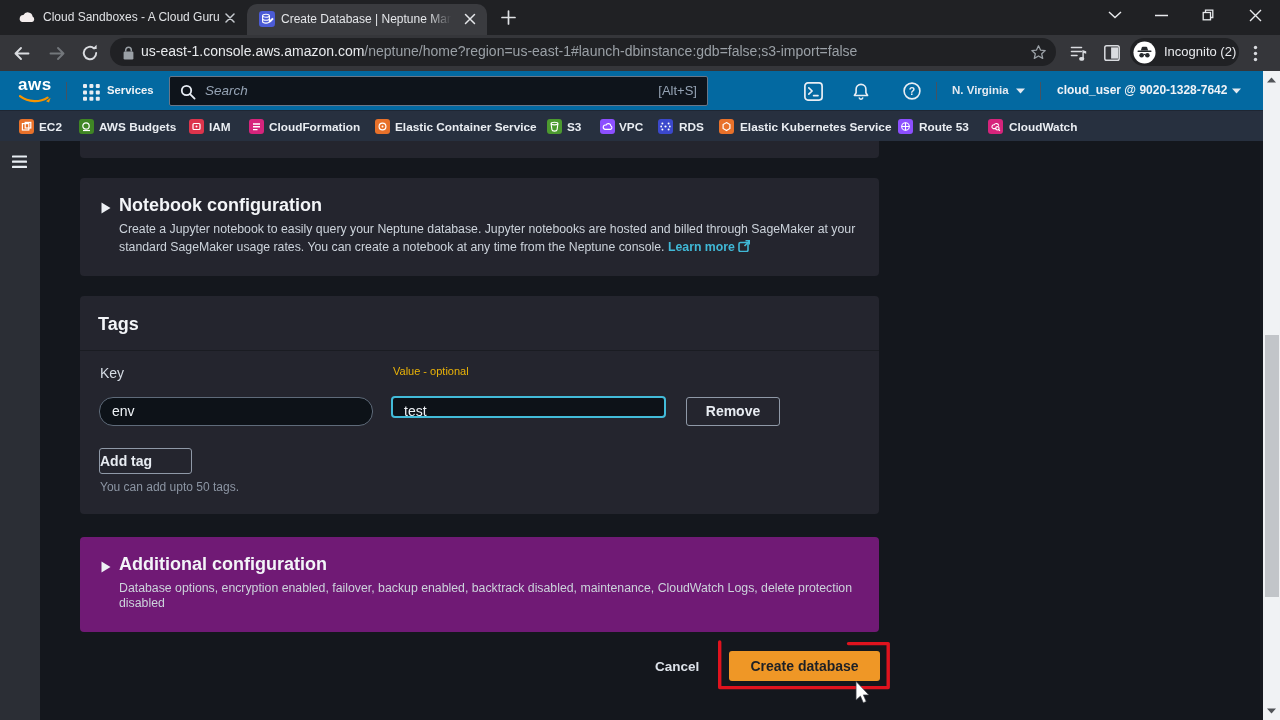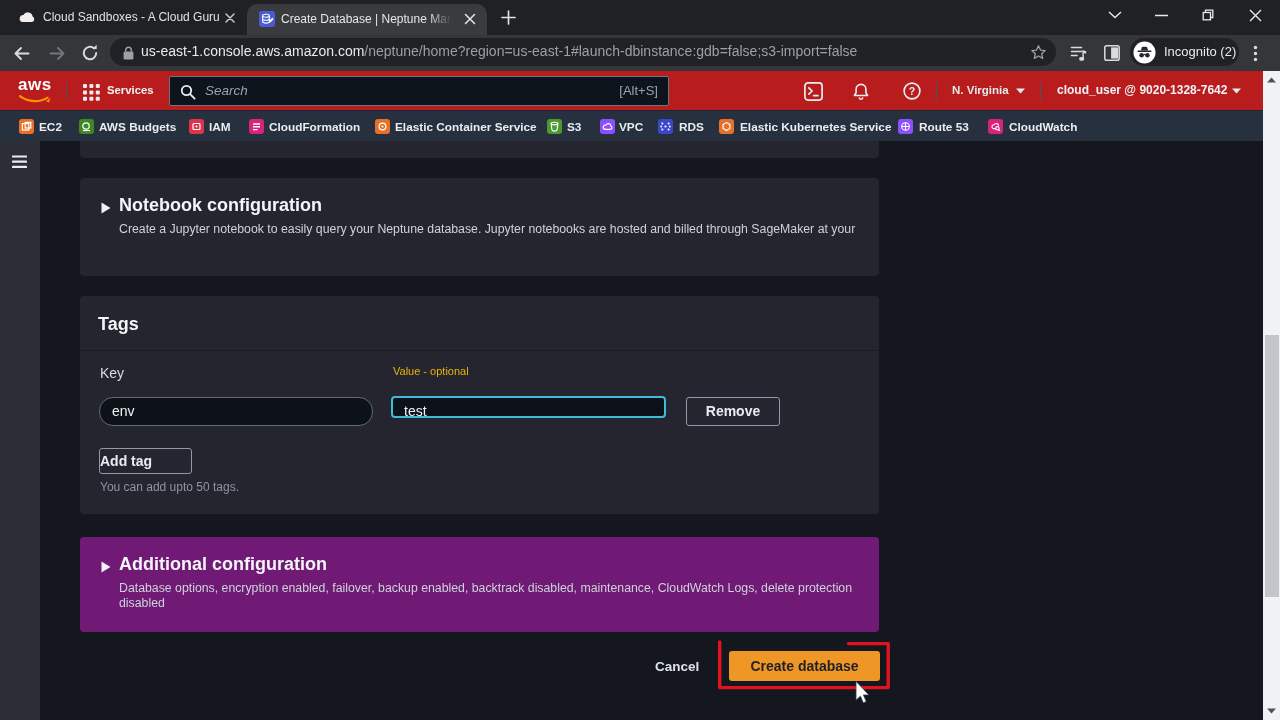--- a/index.html
+++ b/index.html
@@ -102,21 +102,21 @@
       </svg>
     <div class="abs" style="left:34px;top:0;height:28px;line-height:27px;font-size:13px;color:#e8eaed;">Incognito (2)</div>
   </div>
   <svg class="abs" style="left:1253px;top:10px" width="5" height="17">
       <circle cx="2.5" cy="2.5" r="1.7" fill="#dadce0"></circle>
       <circle cx="2.5" cy="8.5" r="1.7" fill="#dadce0"></circle>
       <circle cx="2.5" cy="14.5" r="1.7" fill="#dadce0"></circle>
     </svg>
 </div>
 
-<div class="abs" style="left:0;top:71px;width:1280px;height:39px;background:#b91c1c;">
+<div class="abs" style="left:0;top:71px;width:1280px;height:39px;background:#0369a1;">
   <div class="abs" style="left:18px;top:4px;font-size:17px;font-weight:bold;color:#fff;letter-spacing:0.5px;">aws</div>
   <svg class="abs" style="left:19px;top:23.5px" width="32" height="9" viewBox="0 0 32 9">
       <path d="M1 1.2C9.5 7.6 21 7.6 28.5 2.6" stroke="#f79400" stroke-width="2.3" fill="none" stroke-linecap="round"></path>
       <path d="M27 6.2l4.6-3.4-1.6 4.8z" fill="#f79400"></path>
     </svg>
   <div class="abs" style="left:66px;top:11px;width:1px;height:18px;background:#465362;"></div>
   <svg class="abs" style="left:83px;top:13px" width="17" height="17">
       <g fill="#e9edf2">
         <rect x="0" y="0" width="4" height="4" rx="1"></rect>
         <rect x="6.4" y="0" width="4" height="4" rx="1"></rect>
@@ -124,21 +124,21 @@
         <rect x="0" y="6.4" width="4" height="4" rx="1"></rect>
         <rect x="6.4" y="6.4" width="4" height="4" rx="1"></rect>
         <rect x="12.8" y="6.4" width="4" height="4" rx="1"></rect>
         <rect x="0" y="12.8" width="4" height="4" rx="1"></rect>
         <rect x="6.4" y="12.8" width="4" height="4" rx="1"></rect>
         <rect x="12.8" y="12.8" width="4" height="4" rx="1"></rect>
       </g>
     </svg>
   <div class="abs" style="left:107px;top:0;height:39px;line-height:38px;font-size:11.3px;font-weight:bold;color:#f0f3f6;">Services</div>
 
-  <div class="abs" style="left:169px;top:5px;width:500px;height:30px;background:#0e141b;border:1px solid #697687;border-radius:2px;">
+  <div class="abs" style="left:169px;top:5px;width:539px;height:30px;background:#0e141b;border:1px solid #697687;border-radius:2px;">
     <svg class="abs" style="left:10px;top:7px" width="16" height="16">
         <circle cx="6.5" cy="6.5" r="4.7" stroke="#e8eef5" stroke-width="1.8" fill="none"></circle>
         <path d="M10.1 10.1L14.6 14.6" stroke="#e8eef5" stroke-width="1.8" stroke-linecap="round"></path>
       </svg>
     <div class="abs" style="left:35px;top:0;height:28px;line-height:27px;font-size:13.5px;font-style:italic;color:#95a3b4;">Search</div>
     <div class="abs" style="right:10px;top:0;height:28px;line-height:27px;font-size:13px;color:#95a3b4;">[Alt+S]</div>
   </div>
   <svg class="abs" style="left:804px;top:11px" width="19" height="19">
       <rect x="0.9" y="0.9" width="17.2" height="17.2" rx="3" fill="none" stroke="#e9eef4" stroke-width="1.7"></rect>
       <path d="M4.8 5.8l3.3 3.2-3.3 3.2" stroke="#e9eef4" stroke-width="1.7" fill="none" stroke-linecap="round" stroke-linejoin="round"></path>
@@ -250,20 +250,24 @@
   </div>
 
   <div class="abs" style="left:80px;top:0;width:799px;height:17px;background:#24252e;border-radius:0 0 4px 4px;"></div>
 
   <div class="abs" style="left:80px;top:37px;width:799px;height:98px;background:#24252e;border-radius:4px;">
     <svg class="abs" style="left:21px;top:24px" width="10" height="12">
         <path d="M0.5 0.5v11l9-5.5z" fill="#eef1f5"></path>
       </svg>
     <div class="abs" style="left:39px;top:17px;font-size:18px;font-weight:bold;color:#f3f5f8;">Notebook configuration</div>
     <div class="abs" style="left:39px;top:44px;white-space:nowrap;font-size:12.3px;color:#ccd3db;">Create a Jupyter notebook to easily query your Neptune database. Jupyter notebooks are hosted and billed through SageMaker at your</div>
+    <div class="abs" style="left:39px;top:61.5px;white-space:nowrap;font-size:12.3px;color:#ccd3db;">standard SageMaker usage rates. You can create a notebook at any time from the Neptune console. <span style="color:#40b8d6;font-weight:bold;">Learn more</span>&nbsp;<svg width="13" height="12" style="vertical-align:-1.5px">
+          <rect x="1" y="2.5" width="9" height="9" rx="1.5" fill="none" stroke="#40b8d6" stroke-width="1.6"></rect>
+          <path d="M6.5 6L11.5 1M7.5 0.8h3.7v3.7" stroke="#40b8d6" stroke-width="1.6" fill="none"></path>
+        </svg></div>
   </div>
 
   <div class="abs" style="left:80px;top:155px;width:799px;height:218px;background:#24252e;border-radius:4px;">
     <div class="abs" style="left:18px;top:18px;font-size:18px;font-weight:bold;color:#f3f5f8;">Tags</div>
     <div class="abs" style="left:0;top:54px;width:799px;height:1px;background:#1a1c22;"></div>
     <div class="abs" style="left:20px;top:69px;font-size:14px;color:#d5dce4;">Key</div>
     <div class="abs" style="left:313px;top:69px;font-size:11px;color:#eab308;">Value - optional</div>
     <div class="abs" style="left:19px;top:101px;width:274px;height:29px;background:#0d1218;border:1px solid #5f6b7a;border-radius:14px;line-height:27px;font-size:14px;color:#eef2f6;padding-left:12px;">env</div>
     <div class="abs" style="left:311px;top:100px;width:275px;height:22px;background:#0d1218;border:2px solid #42bbd9;border-radius:4px;line-height:26px;font-size:14px;color:#eef2f6;padding-left:11px;">test</div>
     <div class="abs" style="left:606px;top:101px;width:94px;height:29px;border:1px solid #8f99a7;border-radius:3px;line-height:27px;font-size:14px;font-weight:bold;color:#e8ecf2;text-align:center;">Remove</div>

